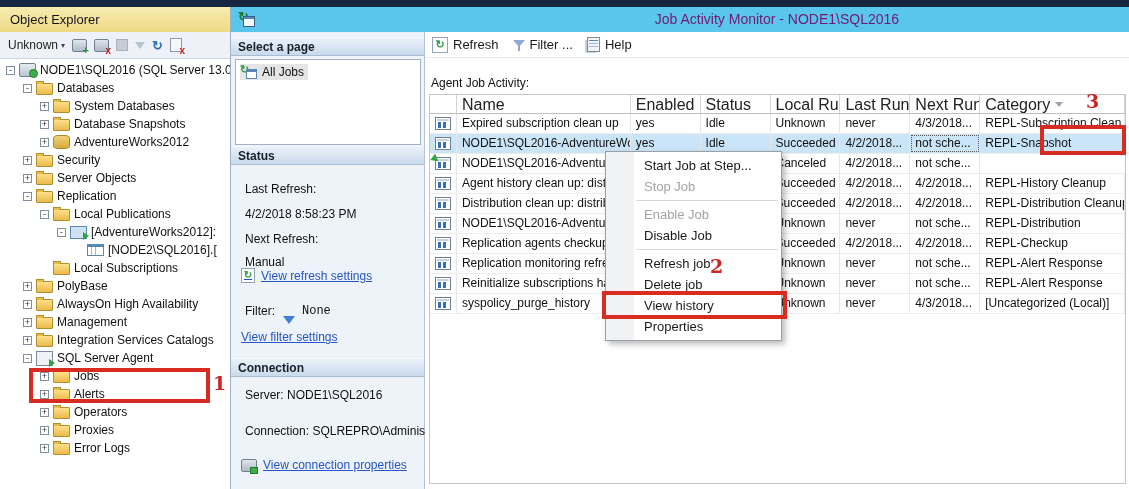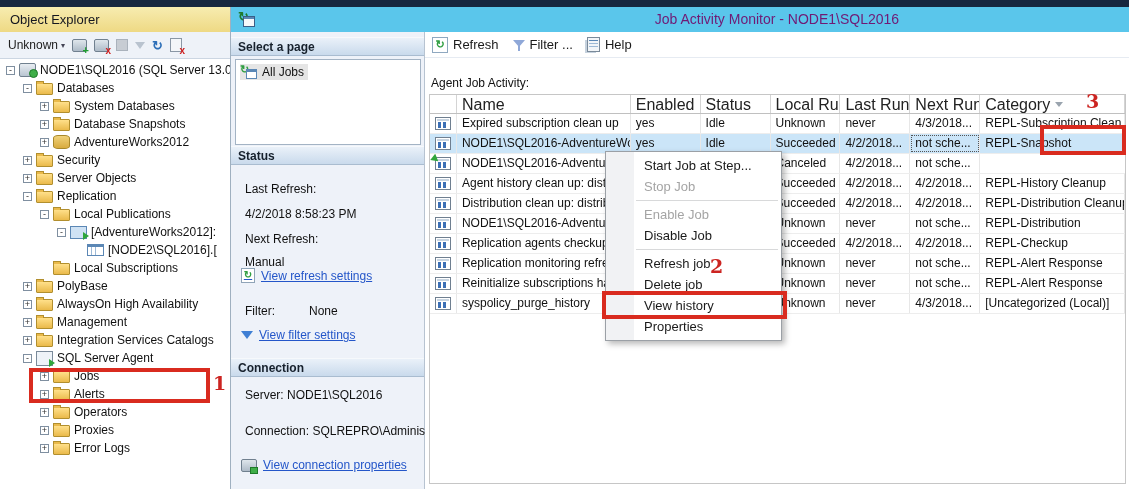--- a/index.html
+++ b/index.html
@@ -257,22 +257,22 @@
     <div class="sec-head" style="top:114px;">Status</div>
     <div class="pp-line" style="top:150px;">Last Refresh:</div>
     <div class="pp-line" style="top:175px;">4/2/2018 8:58:23 PM</div>
     <div class="pp-line" style="top:200px;">Next Refresh:</div>
     <div class="pp-line" style="top:223px;">Manual</div>
     <div class="pp-link" style="top:236px;">
       <span class="lnk-refresh">↻</span>
       <span>View refresh settings</span>
     </div>
     <div class="pp-line" style="top:272px;">Filter:</div>
-    <div class="pp-val2" style="top:272px;left:78px;">None</div>
-    <div class="pp-link" style="top:296px;">
+    <div class="pp-val2" style="top:272px;left:71px;font-family:Liberation Mono, monospace;">None</div>
+    <div class="pp-link" style="top:284px;flex-direction:column;">
       <span class="lnk-funnel"></span>
       <span>View filter settings</span>
     </div>
 
     <div class="sec-head" style="top:326px;">Connection</div>
     <div class="pp-line" style="top:356px;">Server: NODE1\SQL2016</div>
     <div class="pp-line" style="top:392px;">Connection: SQLREPRO\Administra</div>
     <div class="pp-link" style="top:426px;">
       <span class="lnk-conn"></span>
       <span>View connection properties</span>

